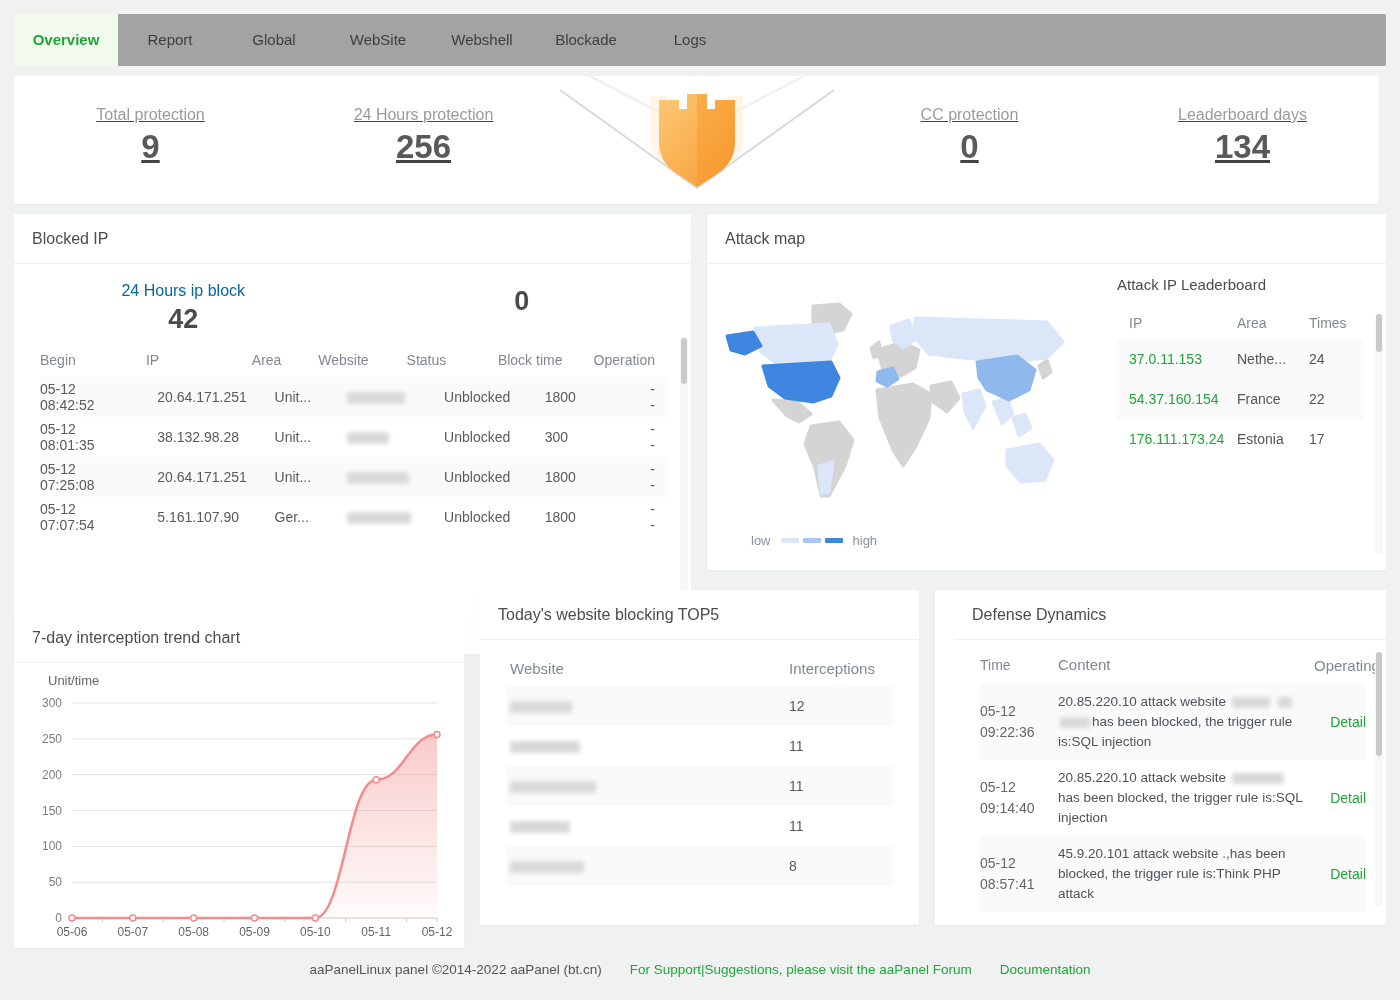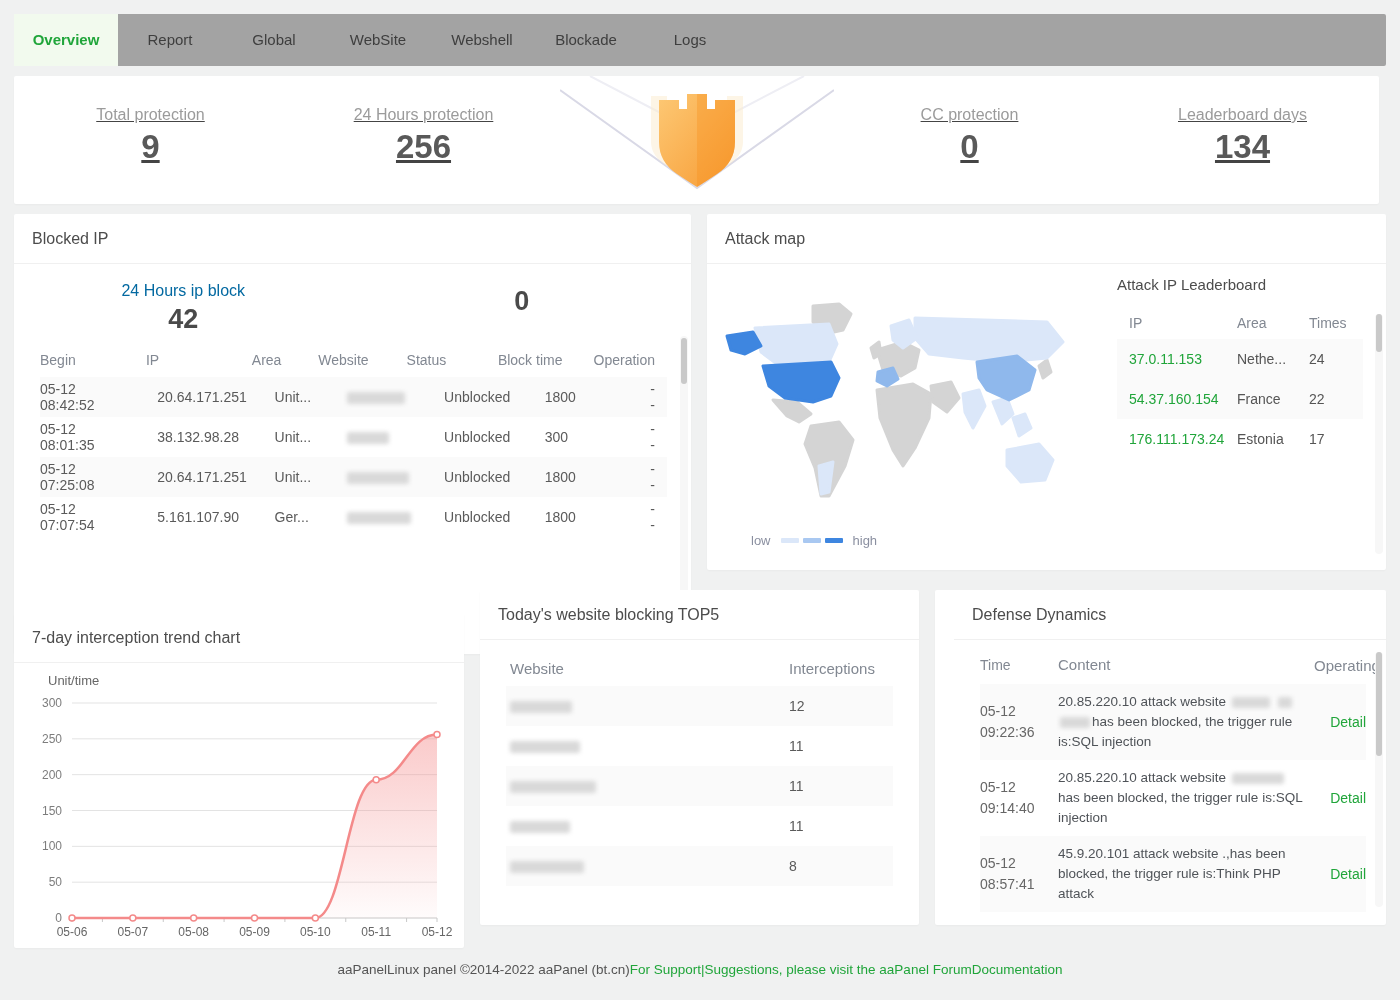--- a/index.html
+++ b/index.html
@@ -86,21 +86,21 @@
   .df-hrow { display:flex; height:38px; align-items:center; color:#828892; font-size:15px; }
   .df-row { display:flex; align-items:center; padding:8px 0; }
   .df-row.alt { background:#fafafa; }
   .df-time { width:78px; color:#666; line-height:21px; font-size:14px; }
   .df-content { flex:1; color:#4f5358; font-size:13.5px; line-height:20px; padding-right:10px; }
   .df-op { width:52px; text-align:right; }
   .df-op a, .footer a { color:#20a53a; text-decoration:none; cursor:pointer; }
   .blur-blob.inline { height:11px; margin:0 2px; }
 
   
-  .footer { position:absolute; top:962px; left:0; width:100%; display:flex; justify-content:center; font-size:13.5px; color:#545454; }
+  .footer { position:absolute; top:962px; left:0; width:100%; display:flex; justify-content:center; gap:28px; font-size:13.5px; color:#545454; }
 </style>
 </head>
 <body>
 
 <div class="tabbar">
     <div class="tab active"><span>Overview</span></div>
     <div class="tab"><span>Report</span></div>
     <div class="tab"><span>Global</span></div>
     <div class="tab"><span>WebSite</span></div>
     <div class="tab"><span>Webshell</span></div>

